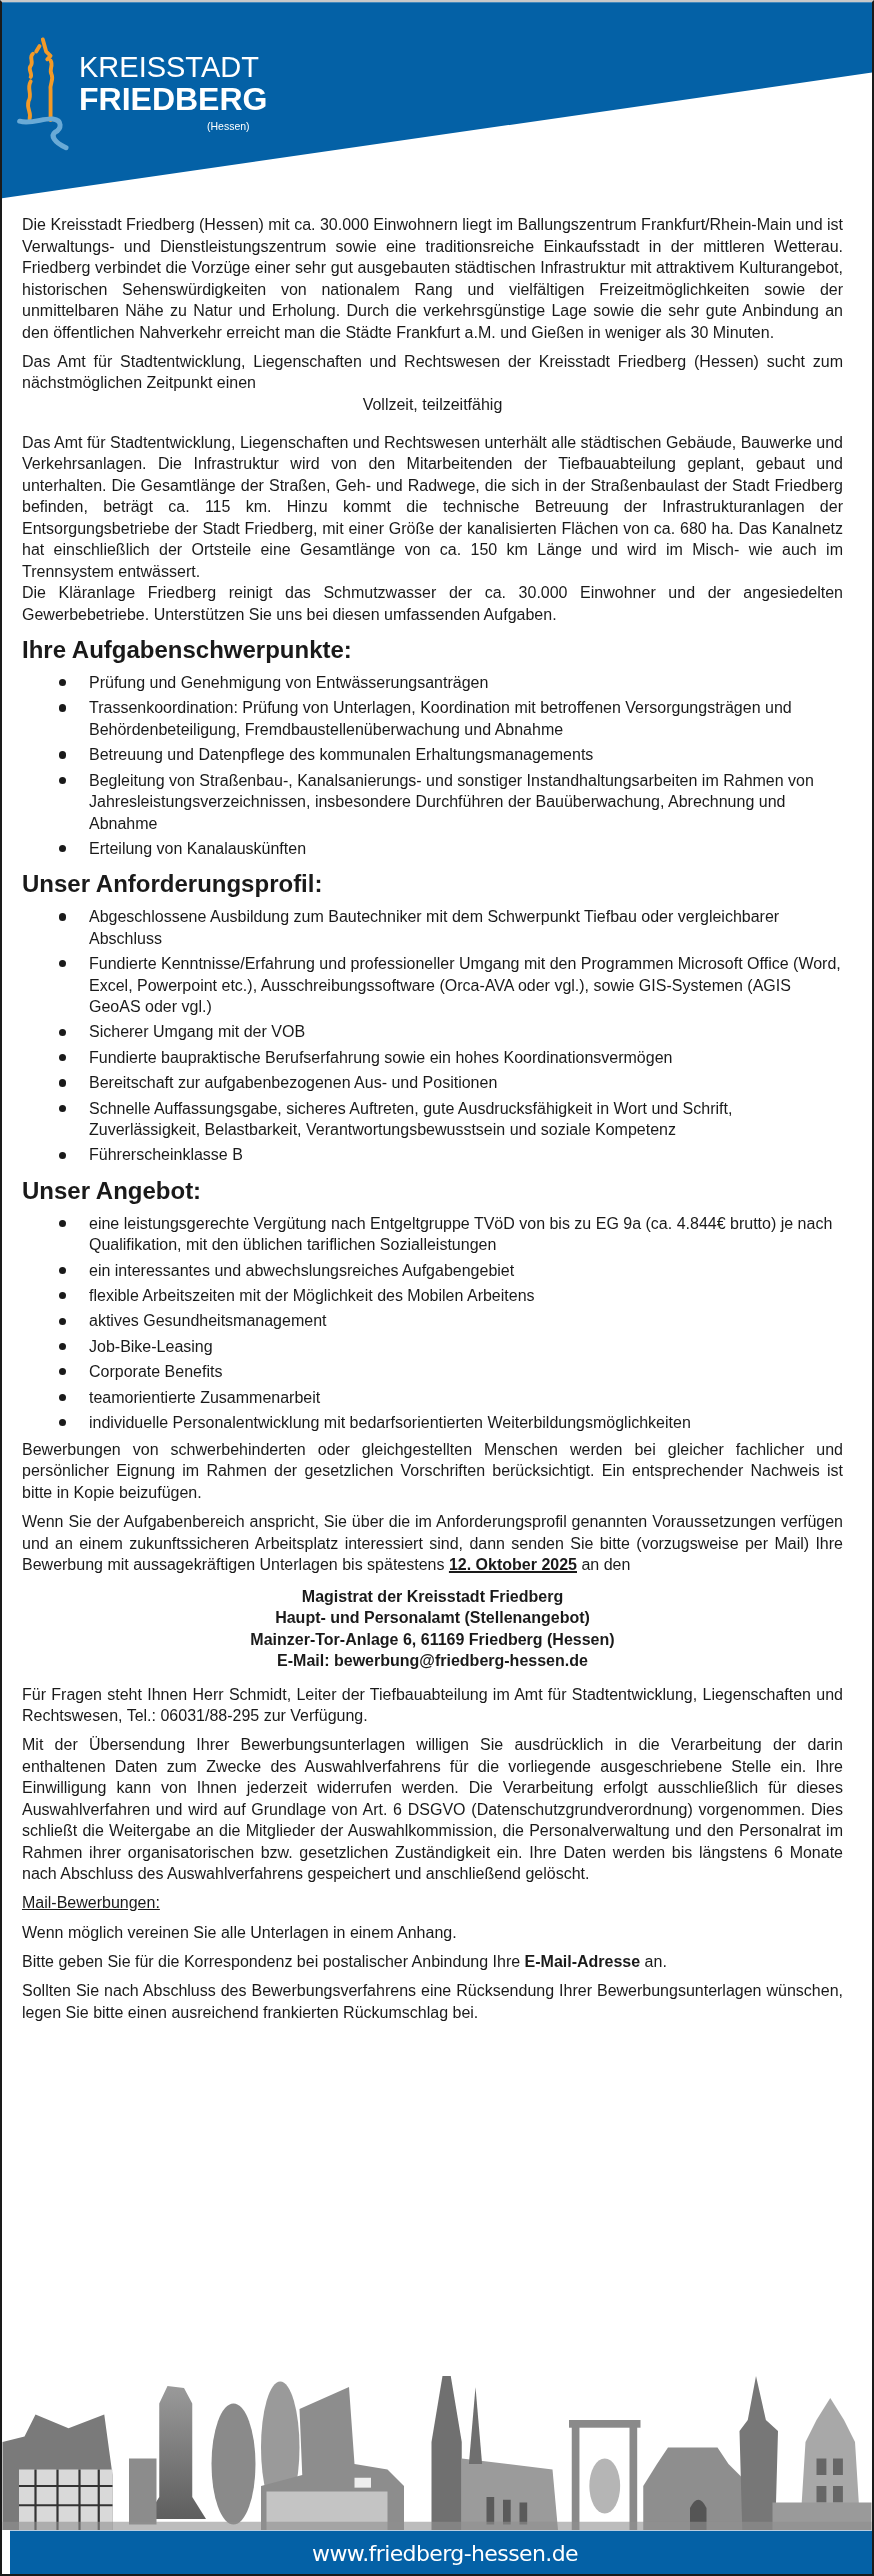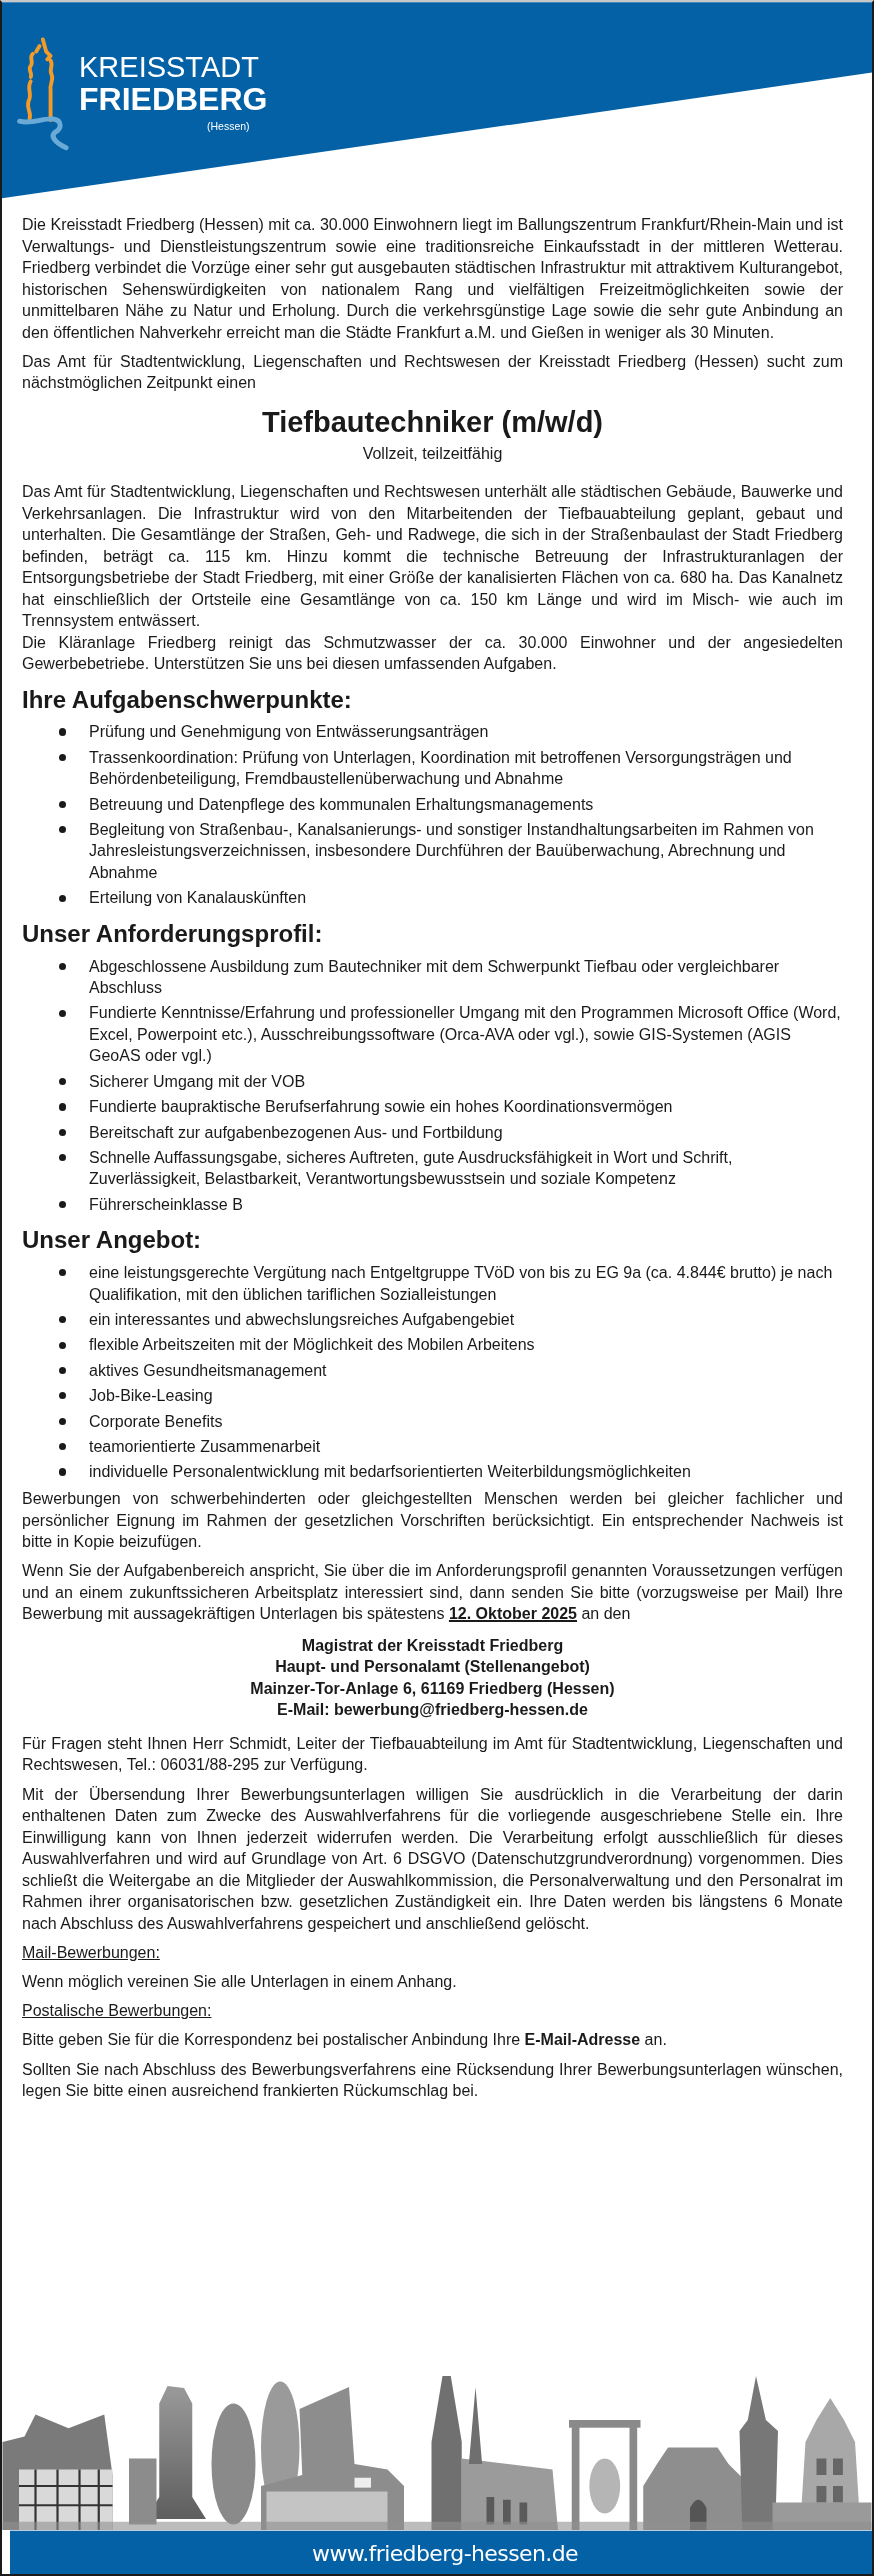--- a/index.html
+++ b/index.html
@@ -58,42 +58,41 @@
       <div class="logo-l1">KREISSTADT</div>
       <div class="logo-l2">FRIEDBERG</div>
       <div class="logo-l3">(Hessen)</div>
     </div>
   </div>
 
   <div class="content">
     <p>Die Kreisstadt Friedberg (Hessen) mit ca. 30.000 Einwohnern liegt im Ballungszentrum Frankfurt/Rhein-Main und ist Verwaltungs- und Dienstleistungszentrum sowie eine traditionsreiche Einkaufsstadt in der mittleren Wetterau. Friedberg verbindet die Vorzüge einer sehr gut ausgebauten städtischen Infrastruktur mit attraktivem Kulturangebot, historischen Sehenswürdigkeiten von nationalem Rang und vielfältigen Freizeitmöglichkeiten sowie der unmittelbaren Nähe zu Natur und Erholung. Durch die verkehrsgünstige Lage sowie die sehr gute Anbindung an den öffentlichen Nahverkehr erreicht man die Städte Frankfurt a.M. und Gießen in weniger als 30 Minuten.</p>
     <p class="nomb">Das Amt für Stadtentwicklung, Liegenschaften und Rechtswesen der Kreisstadt Friedberg (Hessen) sucht zum nächstmöglichen Zeitpunkt einen</p>
 
-    <div class="title">Tiefbautechniker (m/w/d)</div>
     <div class="subtitle">Vollzeit, teilzeitfähig</div>
 
     <p class="nomb">Das Amt für Stadtentwicklung, Liegenschaften und Rechtswesen unterhält alle städtischen Gebäude, Bauwerke und Verkehrsanlagen. Die Infrastruktur wird von den Mitarbeitenden der Tiefbauabteilung geplant, gebaut und unterhalten. Die Gesamtlänge der Straßen, Geh- und Radwege, die sich in der Straßenbaulast der Stadt Friedberg befinden, beträgt ca. 115 km. Hinzu kommt die technische Betreuung der Infrastrukturanlagen der Entsorgungsbetriebe der Stadt Friedberg, mit einer Größe der kanalisierten Flächen von ca. 680 ha. Das Kanalnetz hat einschließlich der Ortsteile eine Gesamtlänge von ca. 150 km Länge und wird im Misch- wie auch im Trennsystem entwässert.</p>
     <p>Die Kläranlage Friedberg reinigt das Schmutzwasser der ca. 30.000 Einwohner und der angesiedelten Gewerbebetriebe. Unterstützen Sie uns bei diesen umfassenden Aufgaben.</p>
 
     <h2>Ihre Aufgabenschwerpunkte:</h2>
     <ul>
         <li><span class="dot"></span><span>Prüfung und Genehmigung von Entwässerungsanträgen</span></li>
         <li><span class="dot"></span><span>Trassenkoordination: Prüfung von Unterlagen, Koordination mit betroffenen Versorgungsträgen und Behördenbeteiligung, Fremdbaustellenüberwachung und Abnahme</span></li>
         <li><span class="dot"></span><span>Betreuung und Datenpflege des kommunalen Erhaltungsmanagements</span></li>
         <li><span class="dot"></span><span>Begleitung von Straßenbau-, Kanalsanierungs- und sonstiger Instandhaltungsarbeiten im Rahmen von Jahresleistungsverzeichnissen, insbesondere Durchführen der Bauüberwachung, Abrechnung und Abnahme</span></li>
         <li><span class="dot"></span><span>Erteilung von Kanalauskünften</span></li>
       </ul>
 
     <h2>Unser Anforderungsprofil:</h2>
     <ul>
         <li><span class="dot"></span><span>Abgeschlossene Ausbildung zum Bautechniker mit dem Schwerpunkt Tiefbau oder vergleichbarer Abschluss</span></li>
         <li><span class="dot"></span><span>Fundierte Kenntnisse/Erfahrung und professioneller Umgang mit den Programmen Microsoft Office (Word, Excel, Powerpoint etc.), Ausschreibungssoftware (Orca-AVA oder vgl.), sowie GIS-Systemen (AGIS GeoAS oder vgl.)</span></li>
         <li><span class="dot"></span><span>Sicherer Umgang mit der VOB</span></li>
         <li><span class="dot"></span><span>Fundierte baupraktische Berufserfahrung sowie ein hohes Koordinationsvermögen</span></li>
-        <li><span class="dot"></span><span>Bereitschaft zur aufgabenbezogenen Aus- und Fortbildung</span></li>
+        <li><span class="dot"></span><span>Bereitschaft zur aufgabenbezogenen Aus- und Positionen</span></li>
         <li><span class="dot"></span><span>Schnelle Auffassungsgabe, sicheres Auftreten, gute Ausdrucksfähigkeit in Wort und Schrift, Zuverlässigkeit, Belastbarkeit, Verantwortungsbewusstsein und soziale Kompetenz</span></li>
         <li><span class="dot"></span><span>Führerscheinklasse B</span></li>
       </ul>
 
     <h2>Unser Angebot:</h2>
     <ul>
         <li><span class="dot"></span><span>eine leistungsgerechte Vergütung nach Entgeltgruppe TVöD von bis zu EG 9a (ca. 4.844€ brutto) je nach Qualifikation, mit den üblichen tariflichen Sozialleistungen</span></li>
         <li><span class="dot"></span><span>ein interessantes und abwechslungsreiches Aufgabengebiet</span></li>
         <li><span class="dot"></span><span>flexible Arbeitszeiten mit der Möglichkeit des Mobilen Arbeitens</span></li>
         <li><span class="dot"></span><span>aktives Gesundheitsmanagement</span></li>
@@ -112,21 +111,20 @@
       <div>Mainzer-Tor-Anlage 6, 61169 Friedberg (Hessen)</div>
       <div><span>E-Mail: </span><span>bewerbung@friedberg-hessen.de</span></div>
     </div>
 
     <p>Für Fragen steht Ihnen Herr Schmidt, Leiter der Tiefbauabteilung im Amt für Stadtentwicklung, Liegenschaften und Rechtswesen, Tel.: 06031/88-295 zur Verfügung.</p>
     <p>Mit der Übersendung Ihrer Bewerbungsunterlagen willigen Sie ausdrücklich in die Verarbeitung der darin enthaltenen Daten zum Zwecke des Auswahlverfahrens für die vorliegende ausgeschriebene Stelle ein. Ihre Einwilligung kann von Ihnen jederzeit widerrufen werden. Die Verarbeitung erfolgt ausschließlich für dieses Auswahlverfahren und wird auf Grundlage von Art. 6 DSGVO (Datenschutzgrundverordnung) vorgenommen. Dies schließt die Weitergabe an die Mitglieder der Auswahlkommission, die Personalverwaltung und den Personalrat im Rahmen ihrer organisatorischen bzw. gesetzlichen Zuständigkeit ein. Ihre Daten werden bis längstens 6 Monate nach Abschluss des Auswahlverfahrens gespeichert und anschließend gelöscht.</p>
 
     <p class="uline">Mail-Bewerbungen:</p>
     <p>Wenn möglich vereinen Sie alle Unterlagen in einem Anhang.</p>
 
-    <p class="uline">Postalische Bewerbungen:</p>
     <p><span>Bitte geben Sie für die Korrespondenz bei postalischer Anbindung Ihre </span><b>E-Mail-Adresse</b><span> an.</span></p>
 
     <p>Sollten Sie nach Abschluss des Bewerbungsverfahrens eine Rücksendung Ihrer Bewerbungsunterlagen wünschen, legen Sie bitte einen ausreichend frankierten Rückumschlag bei.</p>
   </div>
 
   <div class="skyline">
     <svg width="870" height="154" viewBox="0 0 1580 280">
       <defs>
         <linearGradient id="g1" x1="0" y1="0" x2="0" y2="1">
           <stop offset="0" stop-color="#9a9a9a"></stop>

